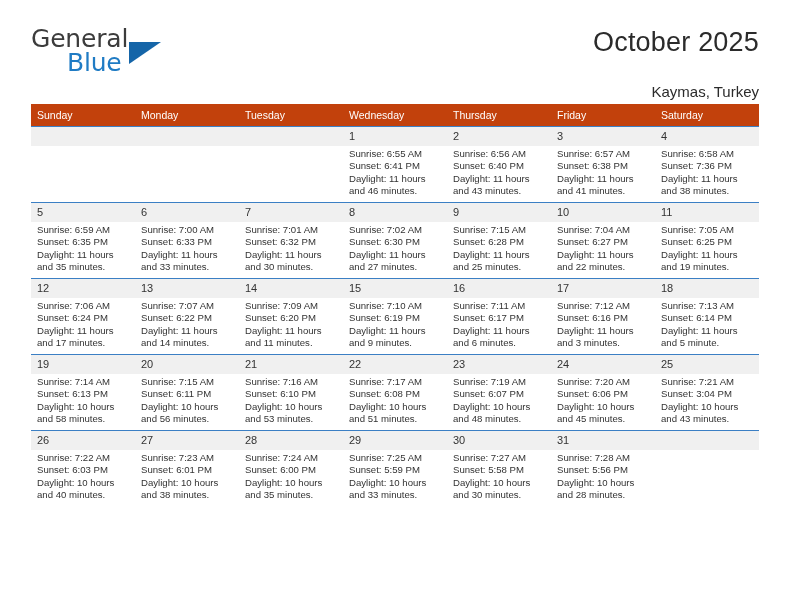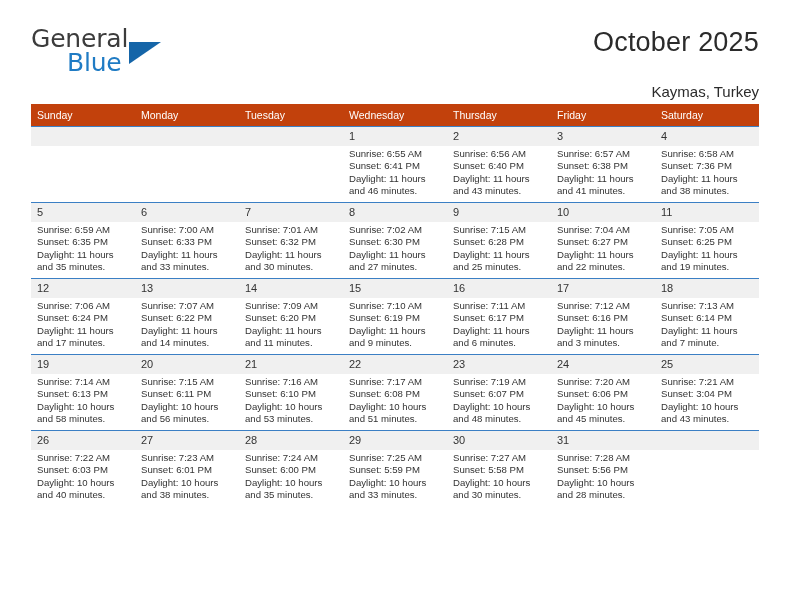--- a/index.html
+++ b/index.html
@@ -334,21 +334,21 @@
               <div>Daylight: 11 hours</div>
               <div>and 3 minutes.</div>
             </div>
           </td>
           <td>
             <span class="daynum">18</span>
             <div class="cellbody">
               <div>Sunrise: 7:13 AM</div>
               <div>Sunset: 6:14 PM</div>
               <div>Daylight: 11 hours</div>
-              <div>and 7 minute.</div>
+              <div>and 5 minute.</div>
             </div>
           </td>
         </tr>
         <tr>
           <td>
             <span class="daynum">19</span>
             <div class="cellbody">
               <div>Sunrise: 7:14 AM</div>
               <div>Sunset: 6:13 PM</div>
               <div>Daylight: 10 hours</div>

